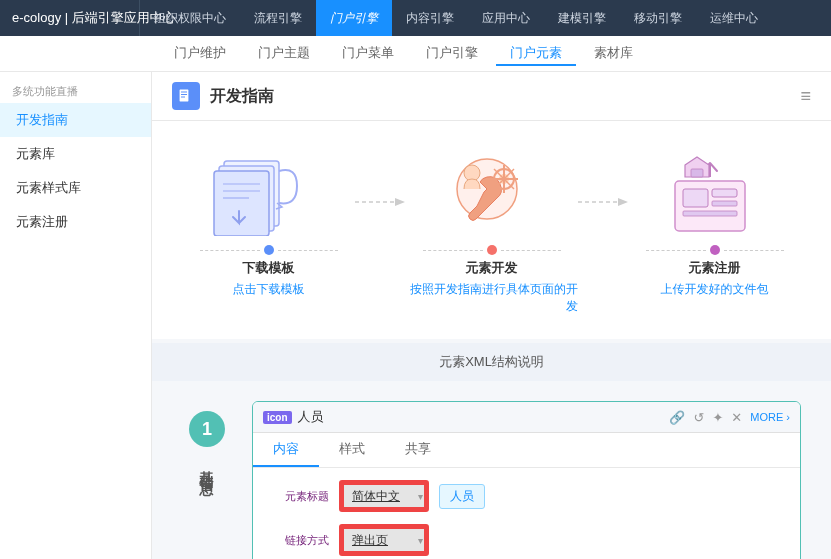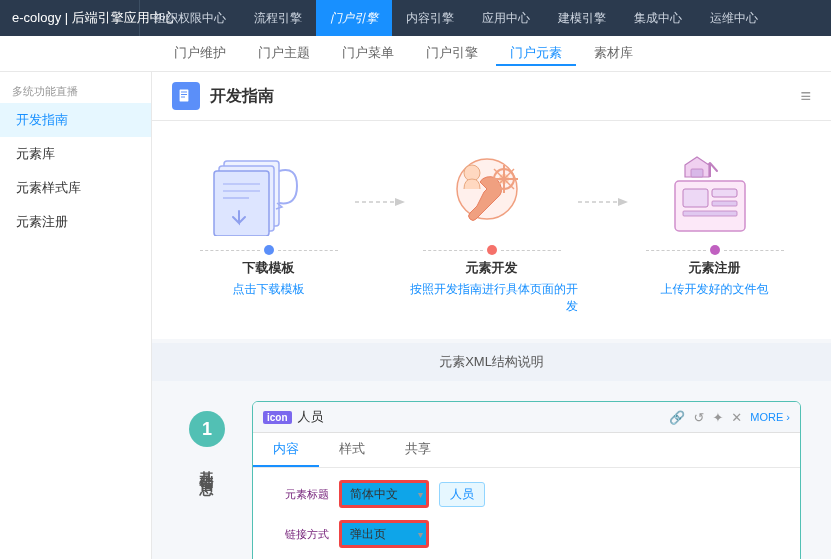--- a/index.html
+++ b/index.html
@@ -279,29 +279,30 @@
       gap: 10px;
     }
     .demo-form-label {
       width: 60px;
       font-size: 11px;
       color: #701a75;
       text-align: right;
       flex-shrink: 0;
     }
     .demo-form-select {
-      border: 3px solid #ef4444;
+      border: 5px solid #ef4444;
       border-radius: 3px;
       padding: 4px 24px 4px 8px;
       font-size: 12px;
       color: #333;
-      background: #0ea5e9;
+      background: #e5e5e5;
       appearance: none;
       position: relative;
       min-width: 90px;
+      text-decoration: underline;
     }
     .select-wrapper {
       position: relative;
       display: inline-block;
     }
     .select-wrapper::after {
       content: '▾';
       position: absolute;
       right: 6px;
       top: 50%;
@@ -344,21 +345,21 @@
   <div class="top-logo">
     <span>e-cology | 后端引擎应用中心</span>
   </div>
   <div class="top-nav">
     <div class="top-nav-item">组织权限中心</div>
     <div class="top-nav-item">流程引擎</div>
     <div class="top-nav-item active">门户引擎</div>
     <div class="top-nav-item">内容引擎</div>
     <div class="top-nav-item">应用中心</div>
     <div class="top-nav-item">建模引擎</div>
-    <div class="top-nav-item">集成中心</div>
+    <div class="top-nav-item">移动引擎</div>
     <div class="top-nav-item">运维中心</div>
 
   </div>
 
 </div>
 
 <div class="sub-nav">
   <div class="sub-nav-item">门户维护</div>
   <div class="sub-nav-item">门户主题</div>
   <div class="sub-nav-item">门户菜单</div>

